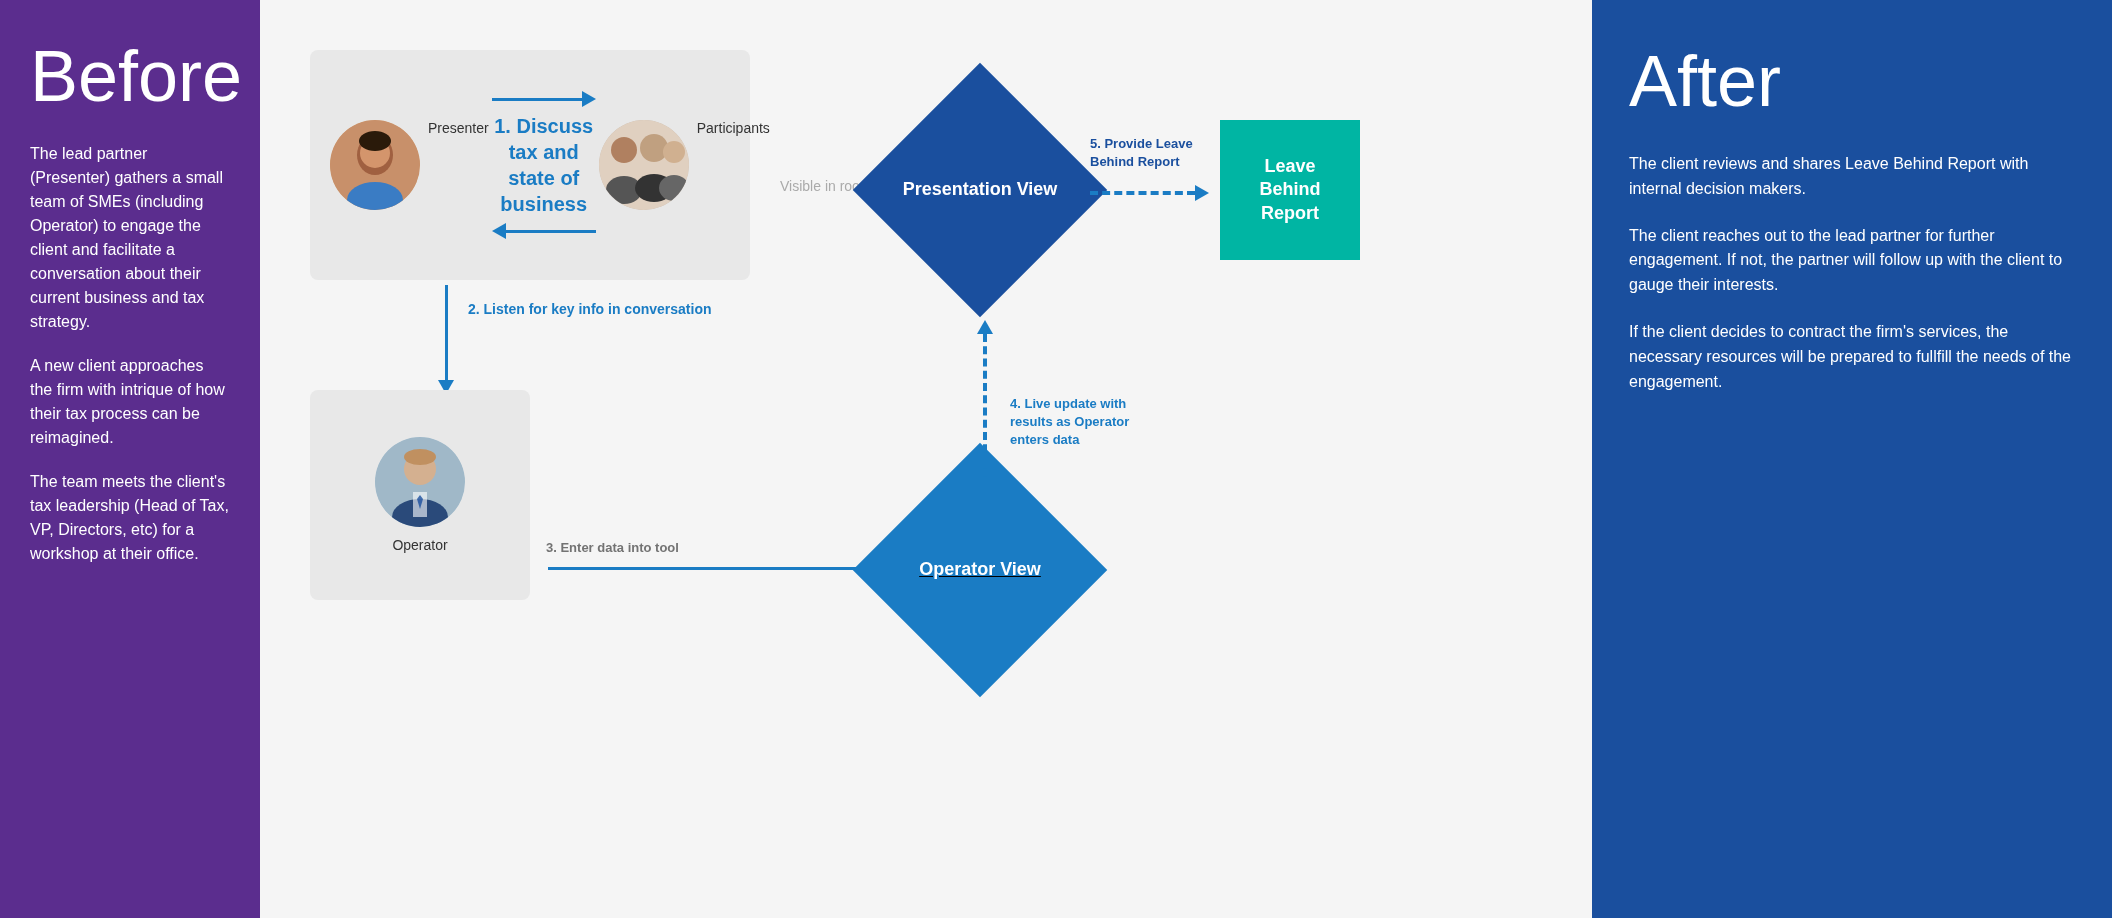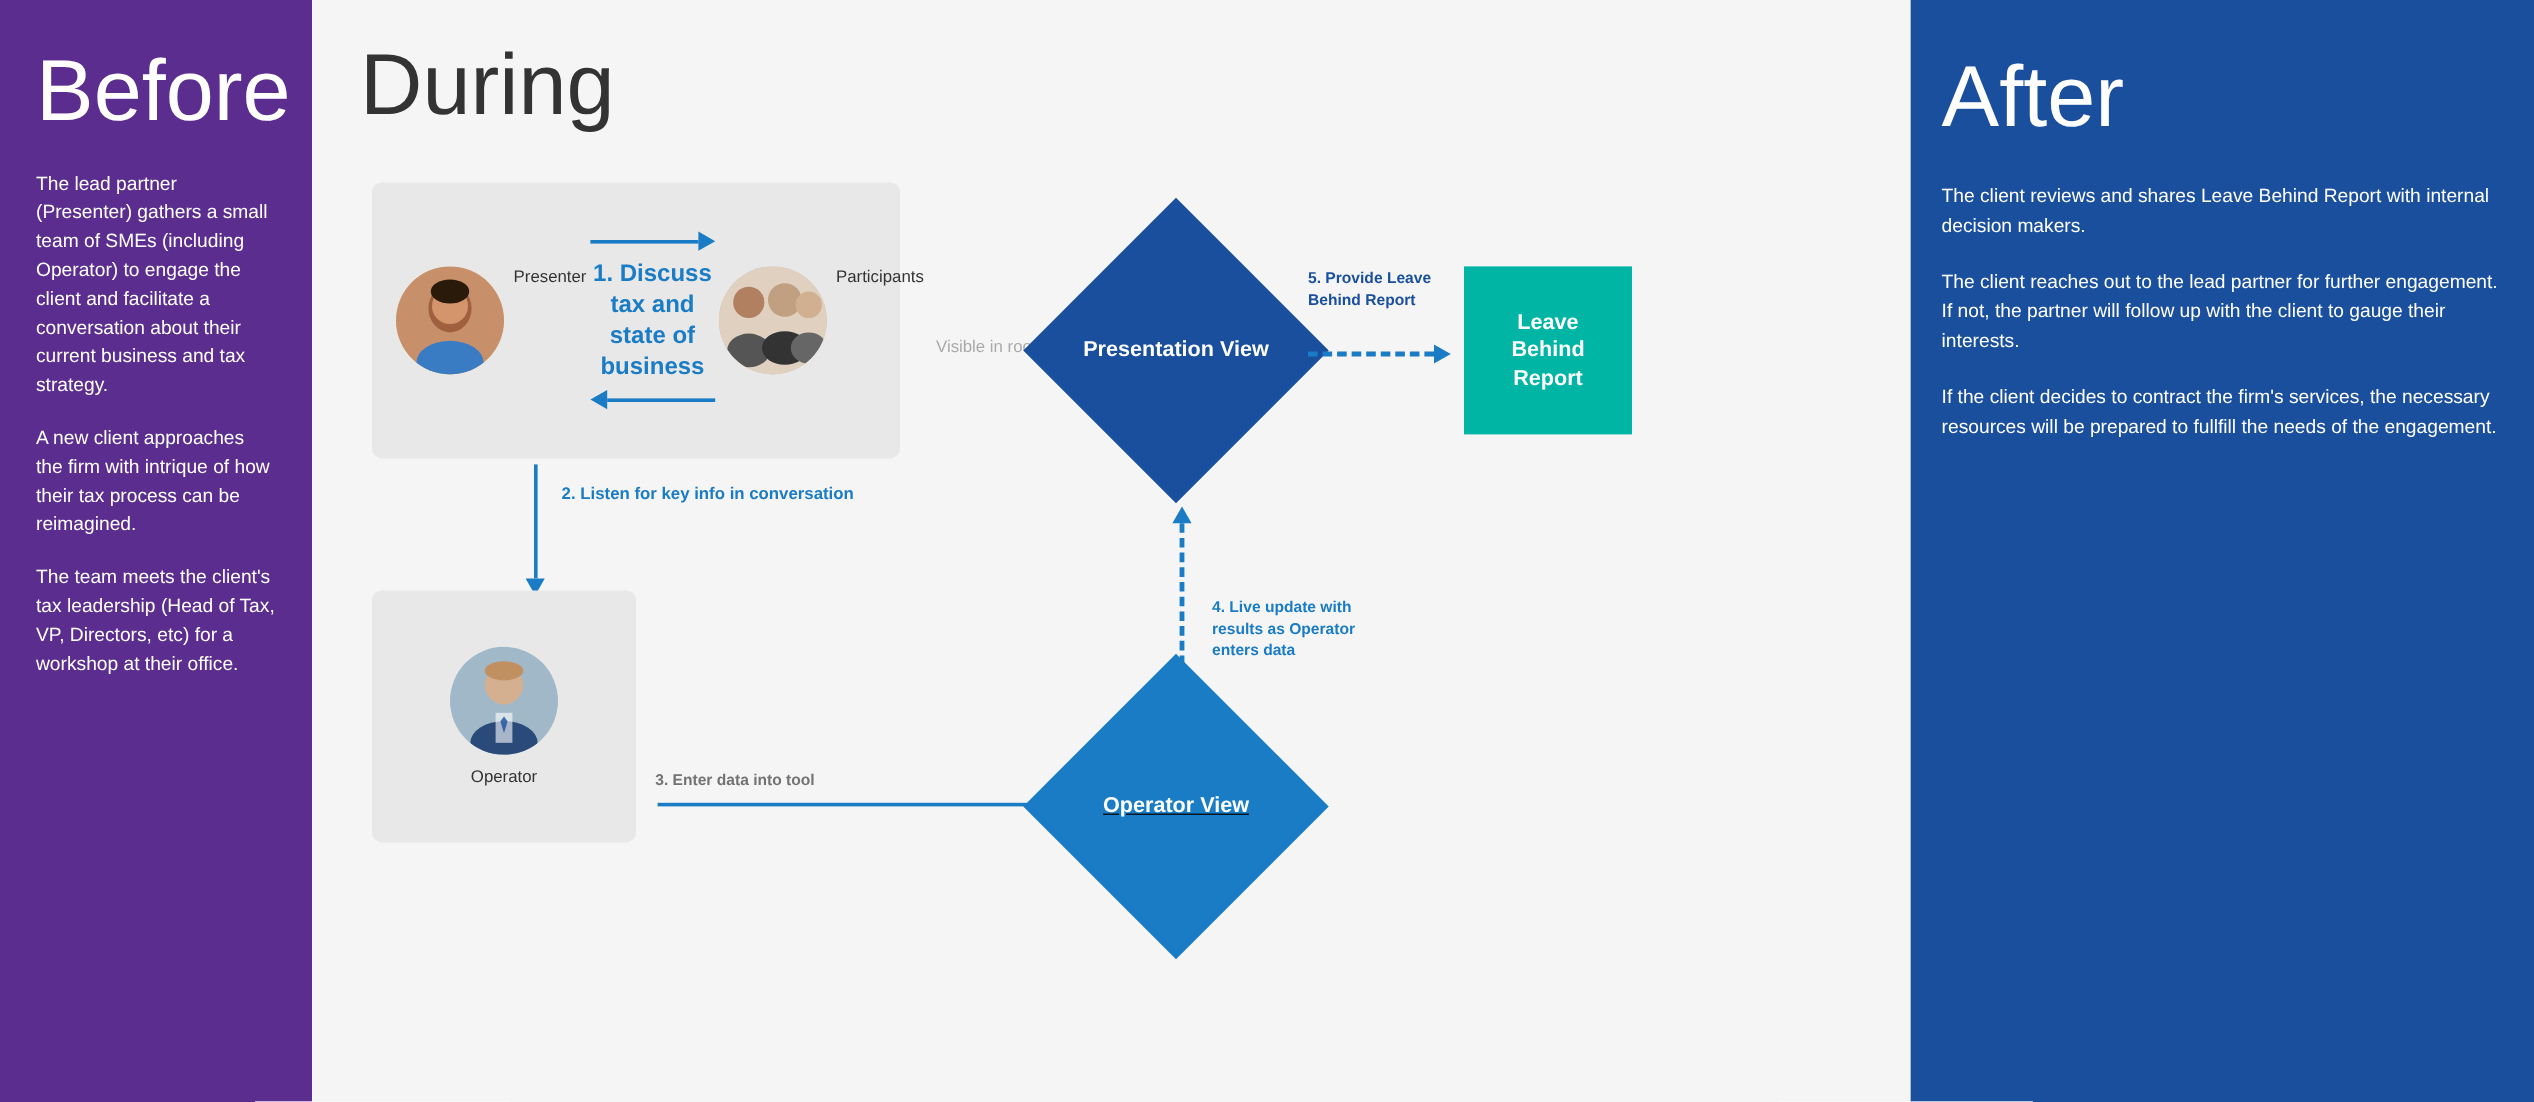--- a/index.html
+++ b/index.html
@@ -117,21 +117,21 @@
       justify-content: center;
       padding: 20px;
       gap: 10px;
     }
 
     
     .after-panel {
       background: #1a4f9e;
       width: 520px;
       min-height: 918px;
-      padding: 40px 26px;
+      padding: 40px 37px;
       color: white;
       flex-shrink: 0;
     }
     .after-panel h1 {
       font-size: 72px;
       font-weight: 300;
       margin-bottom: 30px;
     }
     .after-panel p {
       font-size: 16px;
@@ -157,21 +157,20 @@
 <body>
 
 <div class="before-panel">
   <h1>Before</h1>
   <p>The lead partner (Presenter) gathers a small team of SMEs (including Operator) to engage the client and facilitate a conversation about their current business and tax strategy.</p>
   <p>A new client approaches the firm with intrique of how their tax process can be reimagined.</p>
   <p>The team meets the client's tax leadership (Head of Tax, VP, Directors, etc) for a workshop at their office.</p>
 </div>
 
 <div class="during-panel">
-  <h1>During</h1>
 
   <div class="flow-diagram">
 
     <div class="presenter-box">
 
       <div class="person-item">
 
         <div class="avatar presenter-svg">
           <svg viewBox="0 0 90 90" xmlns="http://www.w3.org/2000/svg">
             <circle cx="45" cy="45" r="45" fill="#c8906a"></circle>
@@ -267,21 +266,21 @@
         </div>
       </div>
     </div>
 
     <div style="position:absolute;top:290px;left:677px;display:flex;flex-direction:column;align-items:center;">
       <div style="width:0;height:0;border-left:8px solid transparent;border-right:8px solid transparent;border-bottom:14px solid #1a7cc4;"></div>
       <div style="width:0;height:4px;border-left:4px dashed #1a7cc4;height:155px;"></div>
     </div>
     <span style="position:absolute;top:365px;left:710px;font-size:13px;font-weight:600;color:#1a7cc4;line-height:1.4;width:160px;">4. Live update with results as Operator enters data</span>
 
-    <span style="position:absolute;top:91px;left:790px;font-size:13px;font-weight:600;color:#1a4f9e;line-height:1.4;width:130px;">5. Provide Leave Behind Report</span>
+    <span style="position:absolute;top:105px;left:790px;font-size:13px;font-weight:600;color:#1a4f9e;line-height:1.4;width:130px;">5. Provide Leave Behind Report</span>
     <div style="position:absolute;top:155px;left:790px;display:flex;align-items:center;">
       <div style="height:4px;width:105px;border-top:4px dashed #1a7cc4;"></div>
       <div style="width:0;height:0;border-top:8px solid transparent;border-bottom:8px solid transparent;border-left:14px solid #1a7cc4;"></div>
     </div>
 
     <div style="position:absolute;top:90px;left:920px;width:140px;height:140px;background:#00b5a3;display:flex;align-items:center;justify-content:center;padding:14px;">
       <span style="color:white;font-size:18px;font-weight:700;text-align:center;line-height:1.3;">Leave Behind Report</span>
     </div>
 
   </div>

